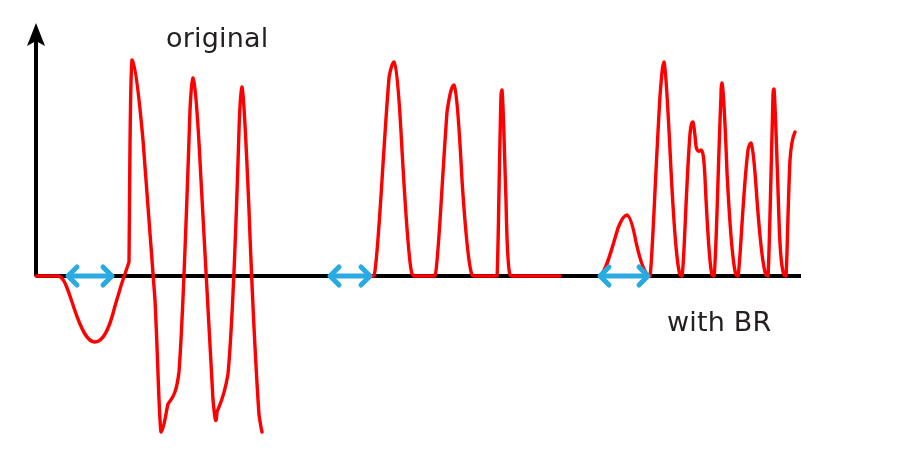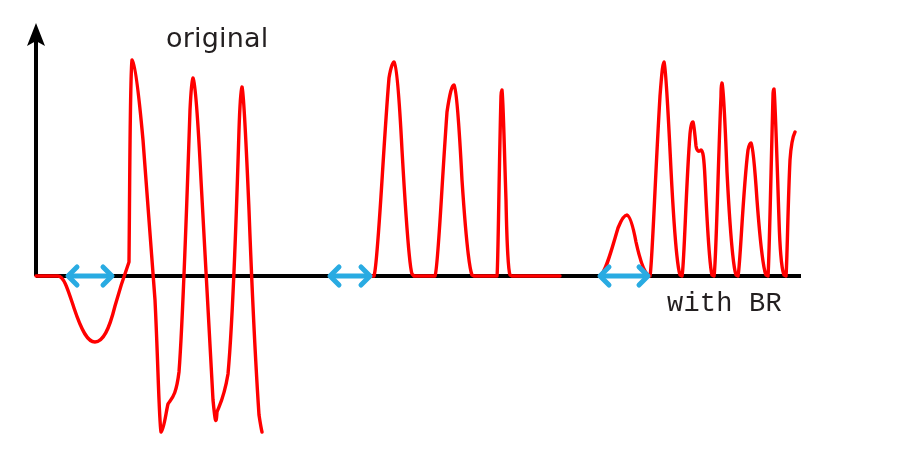--- a/index.html
+++ b/index.html
@@ -58,21 +58,21 @@
     font-family: "DejaVu Sans", "Liberation Sans", sans-serif;
     font-weight: 400;
     color: #231f20;
     white-space: pre;
     letter-spacing: 0.2px;
     line-height: 1.18;
     font-size: 27px;
   }
   #label-original  { left: 166px; top: 22px; }
   #label-without   { left: 363px; top: 289px; }
-  #label-with      { left: 667px; top: 289px; font-family: Liberation Mono, monospace; }
+  #label-with      { left: 667px; top: 306px; }
 </style>
 </head>
 <body>
 
 <div id="figure-root">
 
   <svg id="figure-svg" viewBox="0 0 923 464">
 
     <g>
       <line class="axis-line" x1="36" y1="276" x2="36" y2="36"></line>

